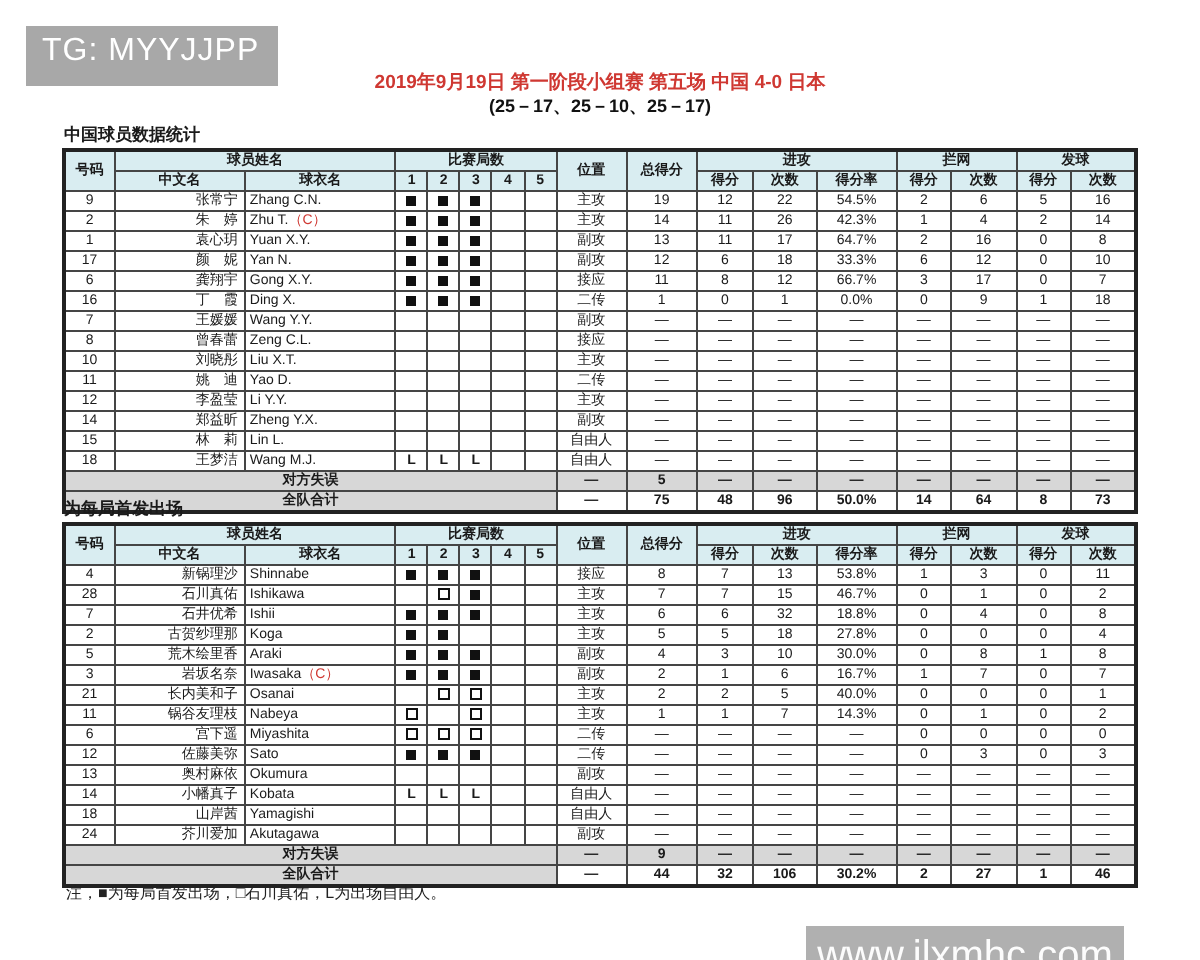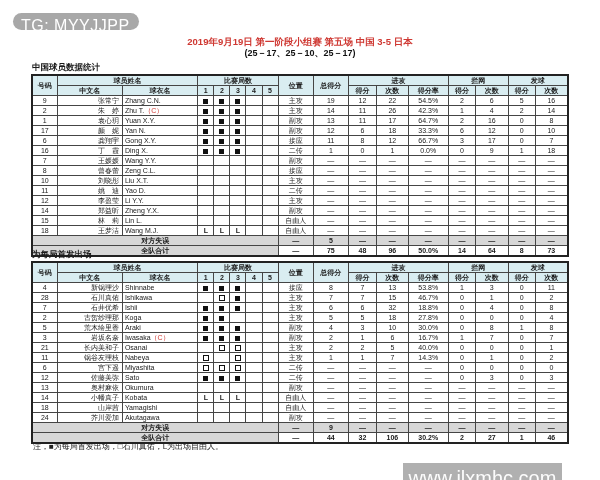--- a/index.html
+++ b/index.html
@@ -3,23 +3,23 @@
 <meta charset="utf-8">
 <style>
   html,body{margin:0;padding:0;}
   body{
     width:600px;height:480px;position:relative;background:#ffffff;
     font-family:"Liberation Sans","DejaVu Sans",sans-serif;color:#1a1a1a;
     --title_red:#cf3832;--header_bg:#d9edf1;--summary_bg:#d7d7d7;
     --tg_gray:#a8a8a8;--watermark_gray:#b0b0b0;--grid:#454545;
   }
   .tg-box{
-    position:absolute;left:13px;top:13px;width:118px;height:17px;
+    position:absolute;left:13px;top:13px;width:118px;height:30px;
     background:var(--tg_gray);color:#fff;font-size:16px;line-height:25px;
-    padding-left:8px;letter-spacing:0.5px;border-radius:12px;
+    padding-left:8px;letter-spacing:0.5px;
   }
   .match-title{
     position:absolute;left:0;top:37px;width:100%;text-align:center;
     color:var(--title_red);font-weight:bold;font-size:9.5px;line-height:10px;
   }
   .match-scores{
     position:absolute;left:0;top:48px;width:100%;text-align:center;
     color:#111;font-weight:bold;font-size:9px;line-height:10px;
   }
   .section{position:absolute;left:31px;width:538px;}
@@ -47,21 +47,21 @@
   .site-box{
     position:absolute;left:403px;top:463px;width:159px;height:31px;
     background:var(--watermark_gray);color:#fcfcfc;font-size:20px;
     line-height:31px;text-align:center;
   }
 </style>
 </head>
 <body style="--title_red: #cf3832; --header_bg: #d9edf1; --summary_bg: #d7d7d7; --tg_gray: #a8a8a8; --watermark_gray: #b0b0b0;">
 
 <div class="tg-box">TG: MYYJJPP</div>
-<div class="match-title">2019年9月19日  第一阶段小组赛  第五场  中国 3-5 日本</div>
+<div class="match-title">2019年9月19日  第一阶段小组赛  第五场  中国 4-0 日本</div>
 <div class="match-scores">(25－17、25－10、25－17)</div>
 
 <div class="section china">
   <div class="section-title">中国球员数据统计</div>
   <div id="table-0">
       <table>
         <colgroup>
           <col style="width:5%">
           <col style="width:13%">
           <col style="width:15%">

